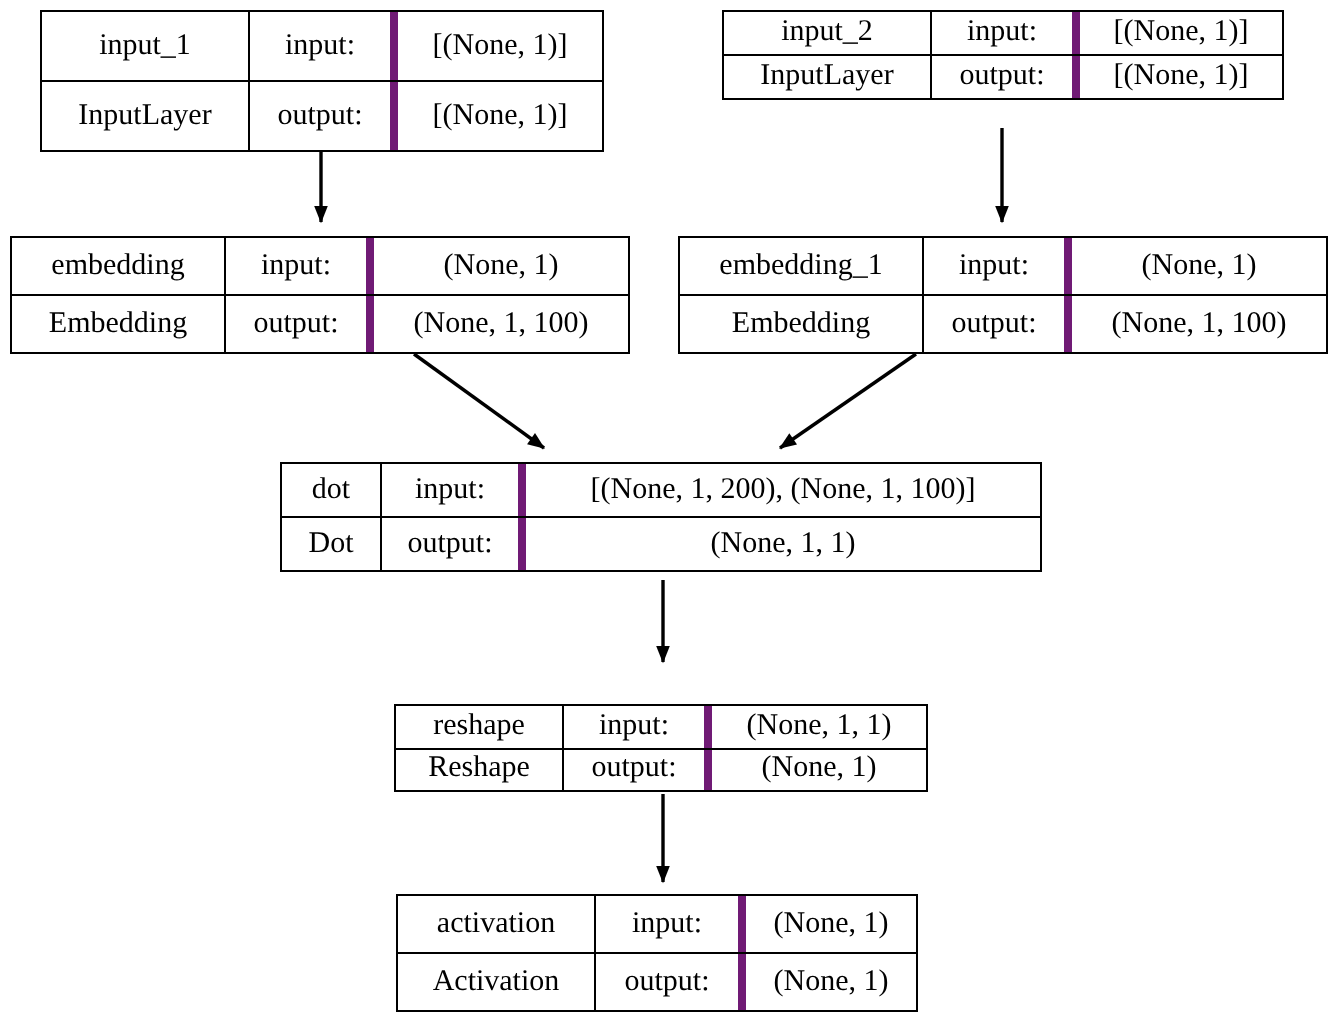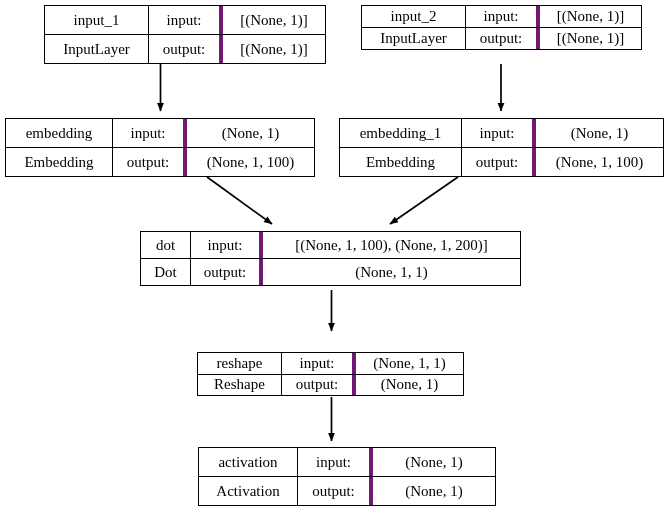--- a/index.html
+++ b/index.html
@@ -84,21 +84,21 @@
     <g stroke="#000000" stroke-width="1.7" fill="none">
       <line x1="160.5" y1="64" x2="160.5" y2="111" marker-end="url(#arrowhead)"></line>
       <line x1="501" y1="64" x2="501" y2="111" marker-end="url(#arrowhead)"></line>
       <line x1="207" y1="177" x2="272" y2="224" marker-end="url(#arrowhead)"></line>
       <line x1="458" y1="177" x2="390" y2="224" marker-end="url(#arrowhead)"></line>
       <line x1="331.5" y1="290" x2="331.5" y2="331" marker-end="url(#arrowhead)"></line>
       <line x1="331.5" y1="397" x2="331.5" y2="441" marker-end="url(#arrowhead)"></line>
     </g>
   </svg>
 
-  <div class="node" style="left:20px; top:5px; width:282px; height:59px;margin-left:24px;">
+  <div class="node" style="left:20px; top:5px; width:282px; height:71px;">
     <div class="node-row top">
       <div class="cell c-name" style="width:104px;">input_1</div>
       <div class="cell c-label" style="width:74px;">input:</div>
       <div class="cell c-shape">[(None, 1)]</div>
     </div>
     <div class="node-row">
       <div class="cell c-name" style="width:104px;">InputLayer</div>
       <div class="cell c-label" style="width:74px;">output:</div>
       <div class="cell c-shape">[(None, 1)]</div>
     </div>
@@ -140,21 +140,21 @@
       <div class="cell c-name" style="width:122px;">Embedding</div>
       <div class="cell c-label" style="width:74px;">output:</div>
       <div class="cell c-shape">(None, 1, 100)</div>
     </div>
   </div>
 
   <div class="node" style="left:140px; top:231px; width:381px; height:55px;">
     <div class="node-row top">
       <div class="cell c-name" style="width:50px;">dot</div>
       <div class="cell c-label" style="width:72px;">input:</div>
-      <div class="cell c-shape">[(None, 1, 100), (None, 1, 200)]</div>
+      <div class="cell c-shape">[(None, 1, 200), (None, 1, 100)]</div>
     </div>
     <div class="node-row">
       <div class="cell c-name" style="width:50px;">Dot</div>
       <div class="cell c-label" style="width:72px;">output:</div>
       <div class="cell c-span">(None, 1, 1)</div>
     </div>
   </div>
 
   <div class="node" style="left:197px; top:352px; width:267px; height:44px;">
     <div class="node-row top">
@@ -162,21 +162,21 @@
       <div class="cell c-label" style="width:74px;">input:</div>
       <div class="cell c-shape">(None, 1, 1)</div>
     </div>
     <div class="node-row">
       <div class="cell c-name" style="width:84px;">Reshape</div>
       <div class="cell c-label" style="width:74px;">output:</div>
       <div class="cell c-shape">(None, 1)</div>
     </div>
   </div>
 
-  <div class="node" style="left:198px; top:447px; width:298px; height:59px;">
+  <div class="node" style="left:198px; top:447px; width:261px; height:59px;">
     <div class="node-row top">
       <div class="cell c-name" style="width:99px;">activation</div>
       <div class="cell c-label" style="width:75px;">input:</div>
       <div class="cell c-shape">(None, 1)</div>
     </div>
     <div class="node-row">
       <div class="cell c-name" style="width:99px;">Activation</div>
       <div class="cell c-label" style="width:75px;">output:</div>
       <div class="cell c-shape">(None, 1)</div>
     </div>

